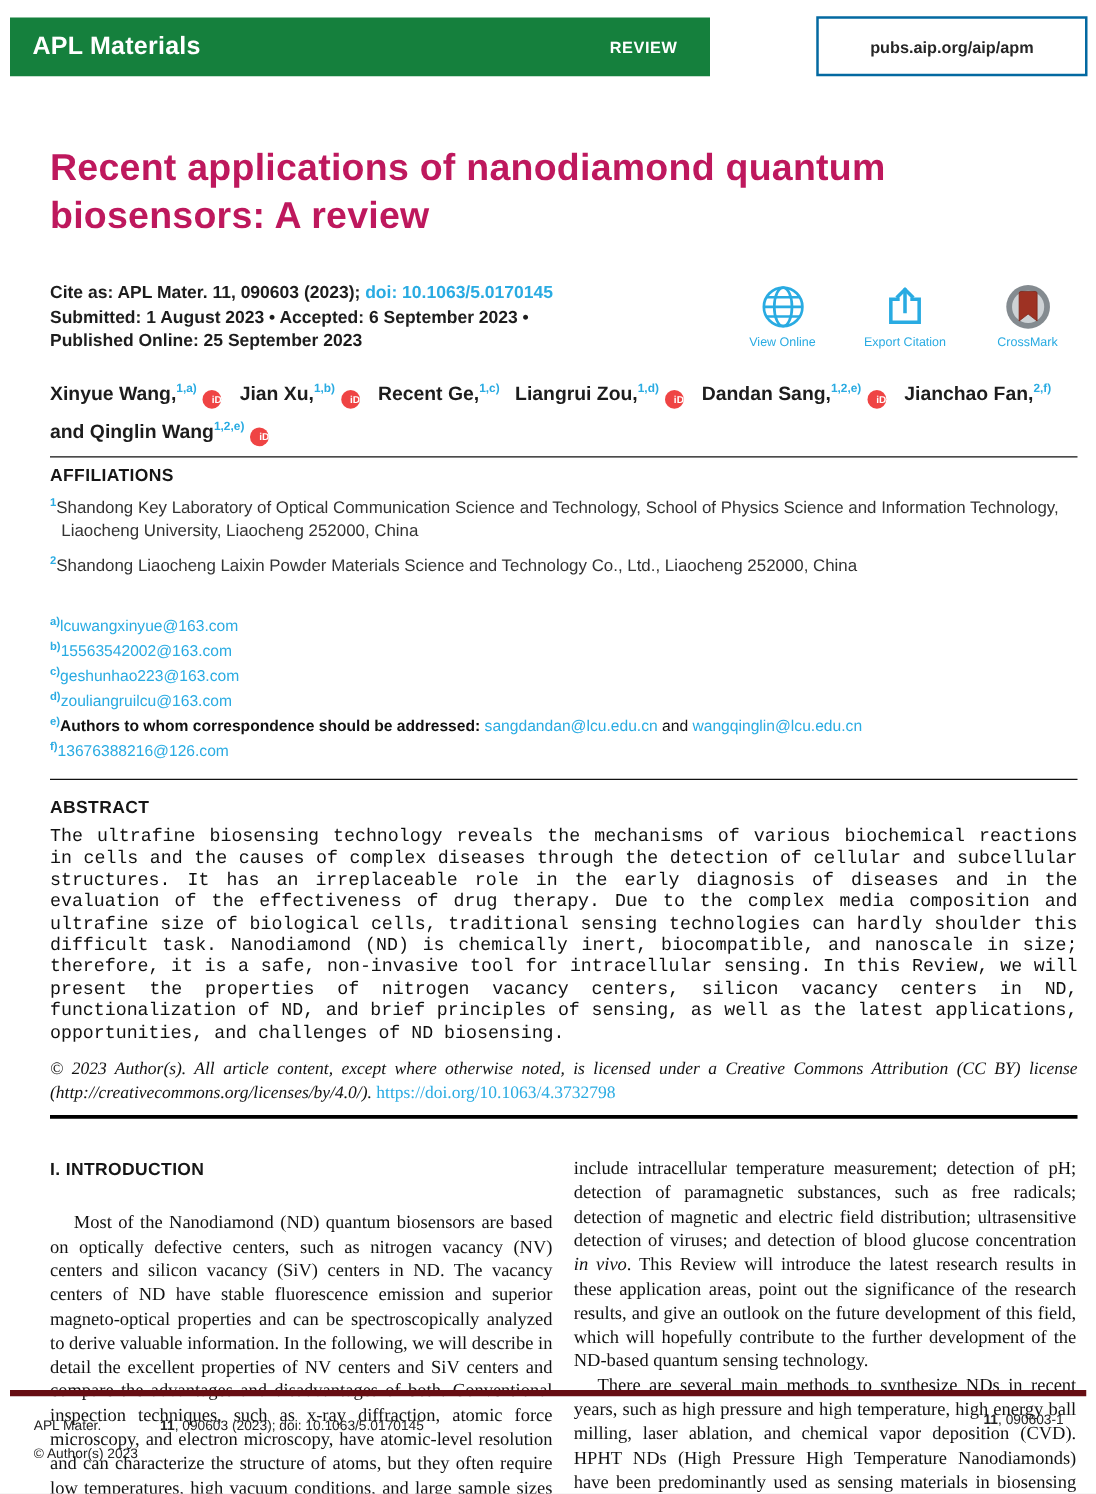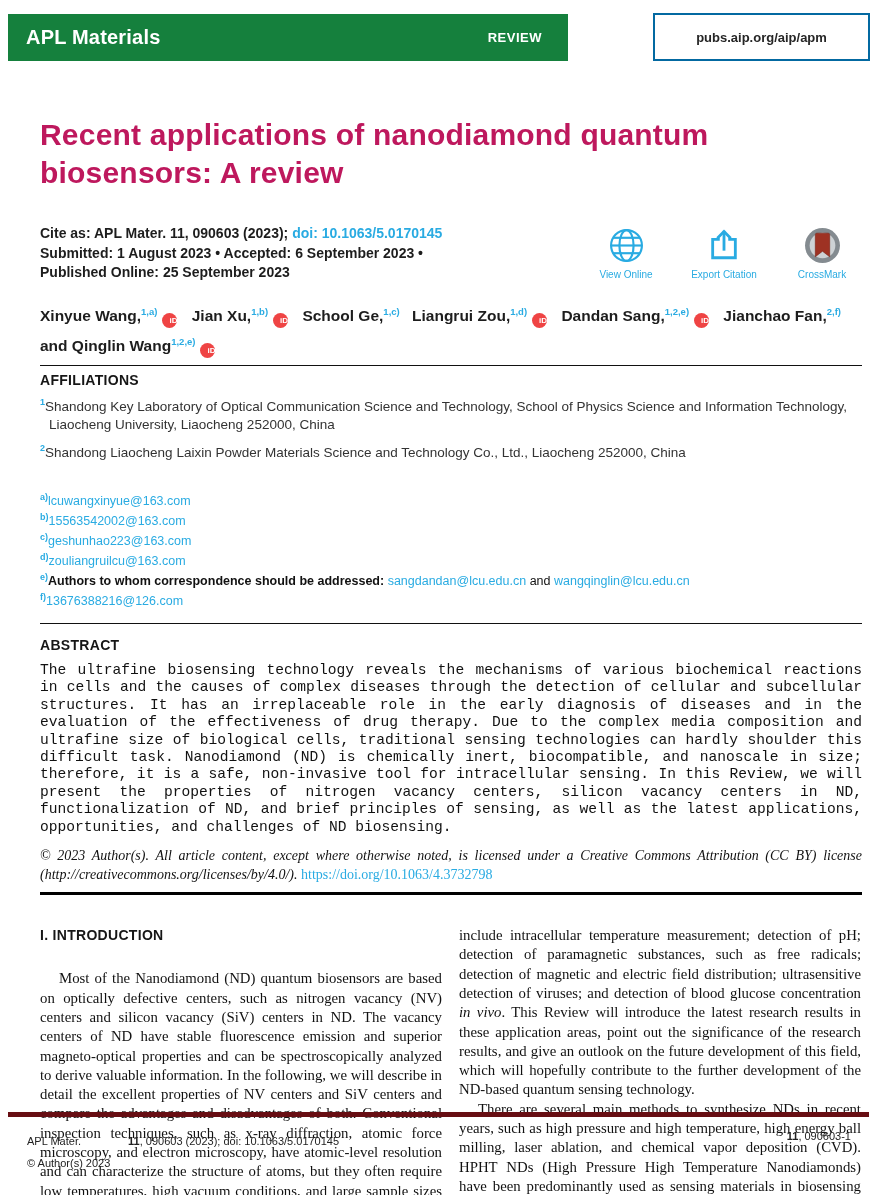--- a/index.html
+++ b/index.html
@@ -136,21 +136,21 @@
           </span>
           <div class="lbl">CrossMark</div>
         </div>
       </div>
     </div>
 
     <div class="authors">
       <div>
         <span><span>Xinyue Wang,</span><sup>1,a)</sup><span class="orcid">iD</span></span><span class="author-gap"></span>
         <span><span>Jian Xu,</span><sup>1,b)</sup><span class="orcid">iD</span></span><span class="author-gap"></span>
-        <span><span>School Ge,</span><sup>1,c)</sup></span><span class="author-gap"></span>
+        <span><span>Recent Ge,</span><sup>1,c)</sup></span><span class="author-gap"></span>
         <span><span>Liangrui Zou,</span><sup>1,d)</sup><span class="orcid">iD</span></span><span class="author-gap"></span>
         <span><span>Dandan Sang,</span><sup>1,2,e)</sup><span class="orcid">iD</span></span><span class="author-gap"></span>
         <span><span>Jianchao Fan,</span><sup>2,f)</sup></span>
       </div>
       <div>
         <span><span>and Qinglin Wang</span><sup>1,2,e)</sup><span class="orcid">iD</span></span>
       </div>
     </div>
 
     <hr class="rule">

